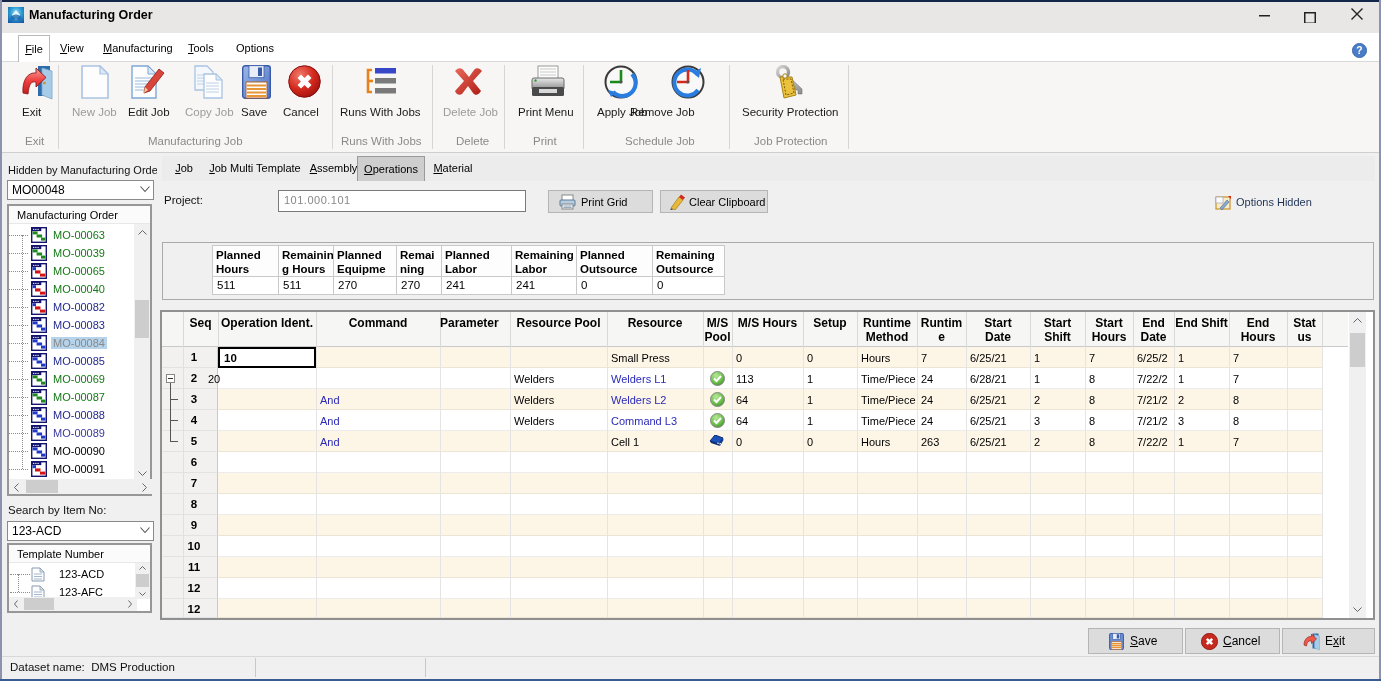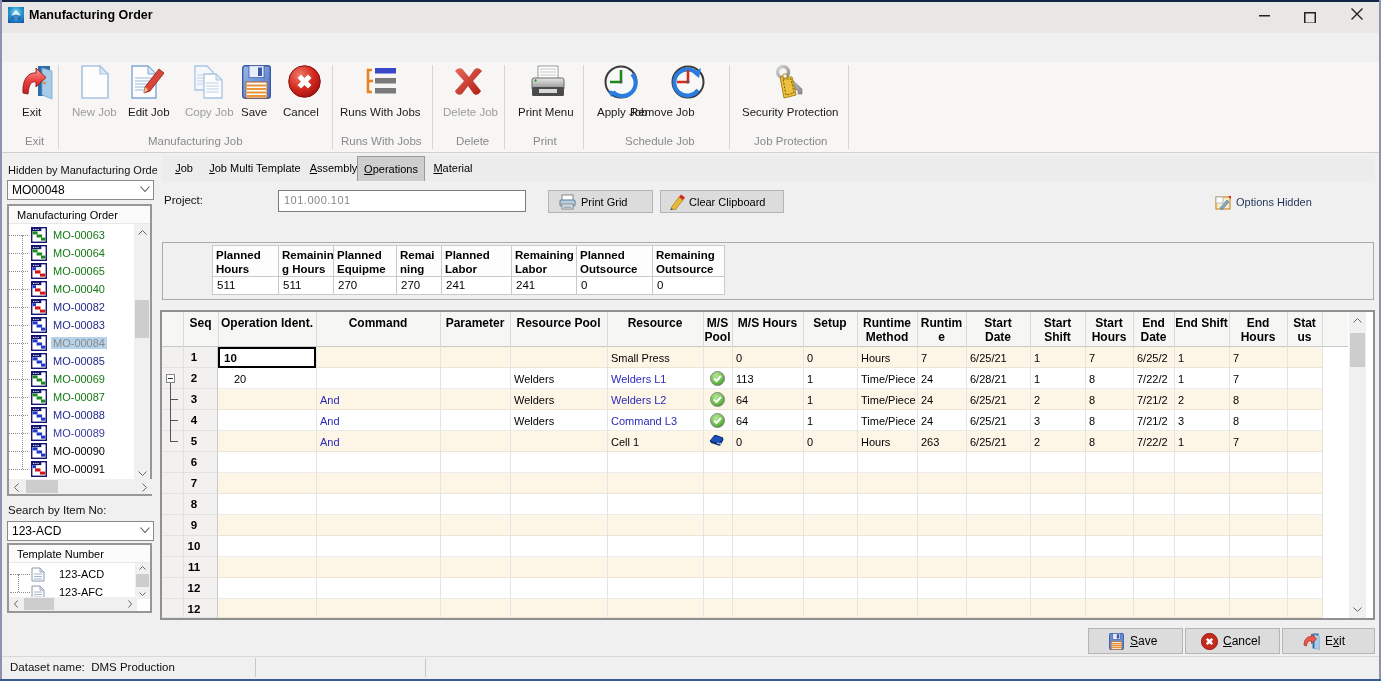--- a/index.html
+++ b/index.html
@@ -74,20 +74,31 @@
         <rect width="11" height="1.5" fill="#222"></rect>
       </svg>
   <svg class="abs" style="left:1304px;top:12px" width="12" height="11">
         <rect x="0.75" y="0.75" width="10.5" height="10.5" fill="none" stroke="#222" stroke-width="1.5"></rect>
       </svg>
   <svg class="abs" style="left:1351px;top:8px" width="12" height="12">
         <path d="M0.5 0.5 L11.5 11.5 M11.5 0.5 L0.5 11.5" stroke="#222" stroke-width="1.4"></path>
       </svg>
 </div>
 
+<div id="menubar">
+  <div id="filetab"><span class="us">F</span>ile</div>
+  <div class="menuitem" style="left:60px"><span class="us">V</span>iew</div>
+  <div class="menuitem" style="left:103px"><span class="us">M</span>anufacturing</div>
+  <div class="menuitem" style="left:188px"><span class="us">T</span>ools</div>
+  <div class="menuitem" style="left:236px">Options</div>
+  <svg class="abs" style="left:1352px;top:10px" width="15" height="15" viewBox="0 0 19 19">
+    <circle cx="9.5" cy="9.5" r="9" fill="#4a7cc7" stroke="#2d5b9e"></circle>
+    <text x="9.5" y="14" text-anchor="middle" font-size="13" font-weight="bold" fill="#fff" font-family="Liberation Sans">?</text>
+  </svg>
+</div>
 
 <div id="toolbar">
 
   <svg class="ticon" style="left:19px" width="34" height="36" viewBox="0 0 34 36">
     <rect x="19" y="1" width="12" height="30" fill="#2d6ca8"></rect>
     <polygon points="23,3 33,6 33,34 23,30" fill="#a8cbe8"></polygon>
     <polygon points="23,3 33,6 33,34 23,30" fill="none" stroke="#7aa8cc" stroke-width="0.8"></polygon>
     <circle cx="25.5" cy="18" r="1.3" fill="#c8922a"></circle>
     <defs>
           <linearGradient id="redg" x1="0" y1="0" x2="0" y2="1">
@@ -284,21 +295,21 @@
             <svg class="mi" width="16" height="16" viewBox="0 0 16 16">
               <rect x="0.7" y="0.7" width="14.6" height="14.6" fill="#fff" stroke="#14146e" stroke-width="1.4"></rect>
               <rect x="0.7" y="0.7" width="9.6" height="3.4" fill="#14146e"></rect>
               <circle cx="2.7" cy="2.4" r="0.65" fill="#fff"></circle>
               <circle cx="4.9" cy="2.4" r="0.65" fill="#fff"></circle>
               <circle cx="7.1" cy="2.4" r="0.65" fill="#fff"></circle>
               <rect x="1.6" y="4.4" width="5" height="3" fill="#1d8a1d"></rect>
               <rect x="5.6" y="7.5" width="5.5" height="3" fill="#1d8a1d"></rect>
               <rect x="10" y="10.6" width="4.4" height="3" fill="#1d8a1d"></rect>
             </svg>
-            <span class="tx" style="color:#157a15;padding:0 2px">MO-00064</span>
+            <span class="tx" style="color:#157a15;padding:0 2px">MO-00039</span>
           </div>
           <div class="hdots" style="left:0px;top:65px;width:19px"></div>
           <div class="titem" style="top:56px;width:130px">
             <svg class="mi" width="16" height="16" viewBox="0 0 16 16">
               <rect x="0.7" y="0.7" width="14.6" height="14.6" fill="#fff" stroke="#14146e" stroke-width="1.4"></rect>
               <rect x="0.7" y="0.7" width="9.6" height="3.4" fill="#14146e"></rect>
               <circle cx="2.7" cy="2.4" r="0.65" fill="#fff"></circle>
               <circle cx="4.9" cy="2.4" r="0.65" fill="#fff"></circle>
               <circle cx="7.1" cy="2.4" r="0.65" fill="#fff"></circle>
               <rect x="1.6" y="4.2" width="3.4" height="3" fill="#2038c8"></rect>
@@ -552,21 +563,21 @@
     <svg class="abs" style="left:10px;top:3px" width="17" height="16" viewBox="0 0 17 16">
       <rect x="3" y="1" width="11" height="7" fill="#fff" stroke="#888"></rect>
       <rect x="1" y="6" width="15" height="6" rx="1" fill="#b8cde0" stroke="#5a7a9a"></rect>
       <rect x="3" y="10" width="11" height="5" fill="#eef4fa" stroke="#888"></rect>
       <g stroke="#9ab" stroke-width="1">
             <path d="M4.5 12 h8 M4.5 13.5 h8"></path>
           </g>
     </svg>
     <div class="abs" style="left:32px;top:5px;font-size:11px">Print Grid</div>
   </div>
-  <div class="gbtn" style="left:660px;top:190px;width:124px;height:23px">
+  <div class="gbtn" style="left:660px;top:190px;width:108px;height:23px">
     <svg class="abs" style="left:8px;top:3px" width="18" height="16" viewBox="0 0 18 16">
       <path d="M2 14 L10 3 L14 6 L6 16 Z" fill="#e8b83a" stroke="#a8841a" stroke-width="0.8"></path>
       <path d="M10 3 L12 0.5 L16 3.5 L14 6 Z" fill="#d42a1e"></path>
       <path d="M2 14 L1 16.5 L4 15.8 Z" fill="#555"></path>
     </svg>
     <div class="abs" style="left:28px;top:5px;font-size:11px">Clear Clipboard</div>
   </div>
 
   <svg class="abs" style="left:1215px;top:195px" width="17" height="16" viewBox="0 0 17 16">
     <rect x="1" y="2" width="14" height="12" fill="#f8edc8" stroke="#c8922a" stroke-width="1.2"></rect>
@@ -601,21 +612,21 @@
   <div id="maingrid">
         <div class="abs" style="left:160px;top:310px;width:1215px;height:310px;background:#fff;border:2px solid #909090"></div>
         <div class="abs" style="left:162px;top:312px;width:1186px;height:35px;background:#f6f6f5;border-bottom:1px solid #c9c9c9"></div>
         <div class="abs" style="left:183px;top:312px;width:1px;height:35px;background:#d9d9d9"></div>
         <div class="cell" style="left:183px;top:316px;width:35px;height:30px;font-weight:bold;text-align:center;line-height:14px;white-space:normal">Seq</div>
         <div class="abs" style="left:218px;top:312px;width:1px;height:35px;background:#d9d9d9"></div>
         <div class="cell" style="left:218px;top:316px;width:98px;height:30px;font-weight:bold;text-align:center;line-height:14px;white-space:normal">Operation Ident.</div>
         <div class="abs" style="left:316px;top:312px;width:1px;height:35px;background:#d9d9d9"></div>
         <div class="cell" style="left:316px;top:316px;width:124px;height:30px;font-weight:bold;text-align:center;line-height:14px;white-space:normal">Command</div>
         <div class="abs" style="left:440px;top:312px;width:1px;height:35px;background:#d9d9d9"></div>
-        <div class="cell" style="left:440px;top:316px;width:70px;height:30px;font-weight:bold;text-align:center;line-height:14px;white-space:normal">Parameter</div>
+        <div class="cell" style="left:440px;top:316px;width:70px;height:30px;font-weight:bold;line-height:14px;white-space:normal">Parameter</div>
         <div class="abs" style="left:510px;top:312px;width:1px;height:35px;background:#d9d9d9"></div>
         <div class="cell" style="left:510px;top:316px;width:97px;height:30px;font-weight:bold;text-align:center;line-height:14px;white-space:normal">Resource Pool</div>
         <div class="abs" style="left:607px;top:312px;width:1px;height:35px;background:#d9d9d9"></div>
         <div class="cell" style="left:607px;top:316px;width:96px;height:30px;font-weight:bold;text-align:center;line-height:14px;white-space:normal">Resource</div>
         <div class="abs" style="left:703px;top:312px;width:1px;height:35px;background:#d9d9d9"></div>
         <div class="cell" style="left:703px;top:316px;width:29px;height:30px;font-weight:bold;text-align:center;line-height:14px;white-space:normal">M/S<br>Pool</div>
         <div class="abs" style="left:732px;top:312px;width:1px;height:35px;background:#d9d9d9"></div>
         <div class="cell" style="left:732px;top:316px;width:71px;height:30px;font-weight:bold;text-align:center;line-height:14px;white-space:normal">M/S Hours</div>
         <div class="abs" style="left:803px;top:312px;width:1px;height:35px;background:#d9d9d9"></div>
         <div class="cell" style="left:803px;top:316px;width:54px;height:30px;font-weight:bold;text-align:center;line-height:14px;white-space:normal">Setup</div>
@@ -904,21 +915,21 @@
         <div class="cell" style="left:736px;top:352px;width:67px;font-size:11px;color:#000">0</div>
         <div class="cell" style="left:807px;top:352px;width:50px;font-size:11px;color:#000">0</div>
         <div class="cell" style="left:861px;top:352px;width:56px;font-size:11px;color:#000">Hours</div>
         <div class="cell" style="left:921px;top:352px;width:45px;font-size:11px;color:#000">7</div>
         <div class="cell" style="left:970px;top:352px;width:60px;font-size:11px;color:#000">6/25/21</div>
         <div class="cell" style="left:1034px;top:352px;width:51px;font-size:11px;color:#000">1</div>
         <div class="cell" style="left:1089px;top:352px;width:44px;font-size:11px;color:#000">7</div>
         <div class="cell" style="left:1137px;top:352px;width:37px;font-size:11px;color:#000">6/25/2</div>
         <div class="cell" style="left:1178px;top:352px;width:51px;font-size:11px;color:#000">1</div>
         <div class="cell" style="left:1233px;top:352px;width:54px;font-size:11px;color:#000">7</div>
-        <div class="cell" style="left:234px;top:373px;width:94px;font-size:11px;color:#000">20</div>
+        <div class="cell" style="left:208px;top:373px;width:94px;font-size:11px;color:#000">20</div>
         <div class="cell" style="left:514px;top:373px;width:93px;font-size:11px;color:#000">Welders</div>
         <div class="cell" style="left:611px;top:373px;width:92px;font-size:11px;color:#2a2ab8">Welders L1</div>
         <svg class="abs" style="left:710px;top:371px" width="15" height="15" viewBox="0 0 15 15">
           <defs>
             <radialGradient id="gc1" cx="40%" cy="30%" r="80%">
               <stop offset="0%" stop-color="#b8e89a"></stop>
               <stop offset="60%" stop-color="#6cc04a"></stop>
               <stop offset="100%" stop-color="#3a8a28"></stop>
             </radialGradient>
           </defs>

